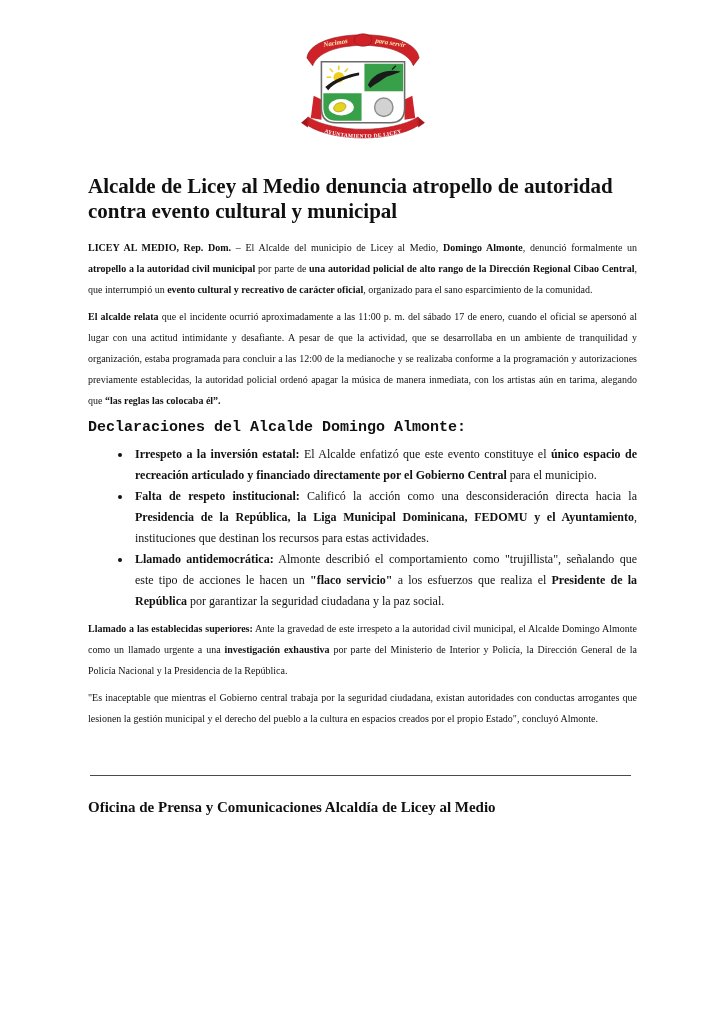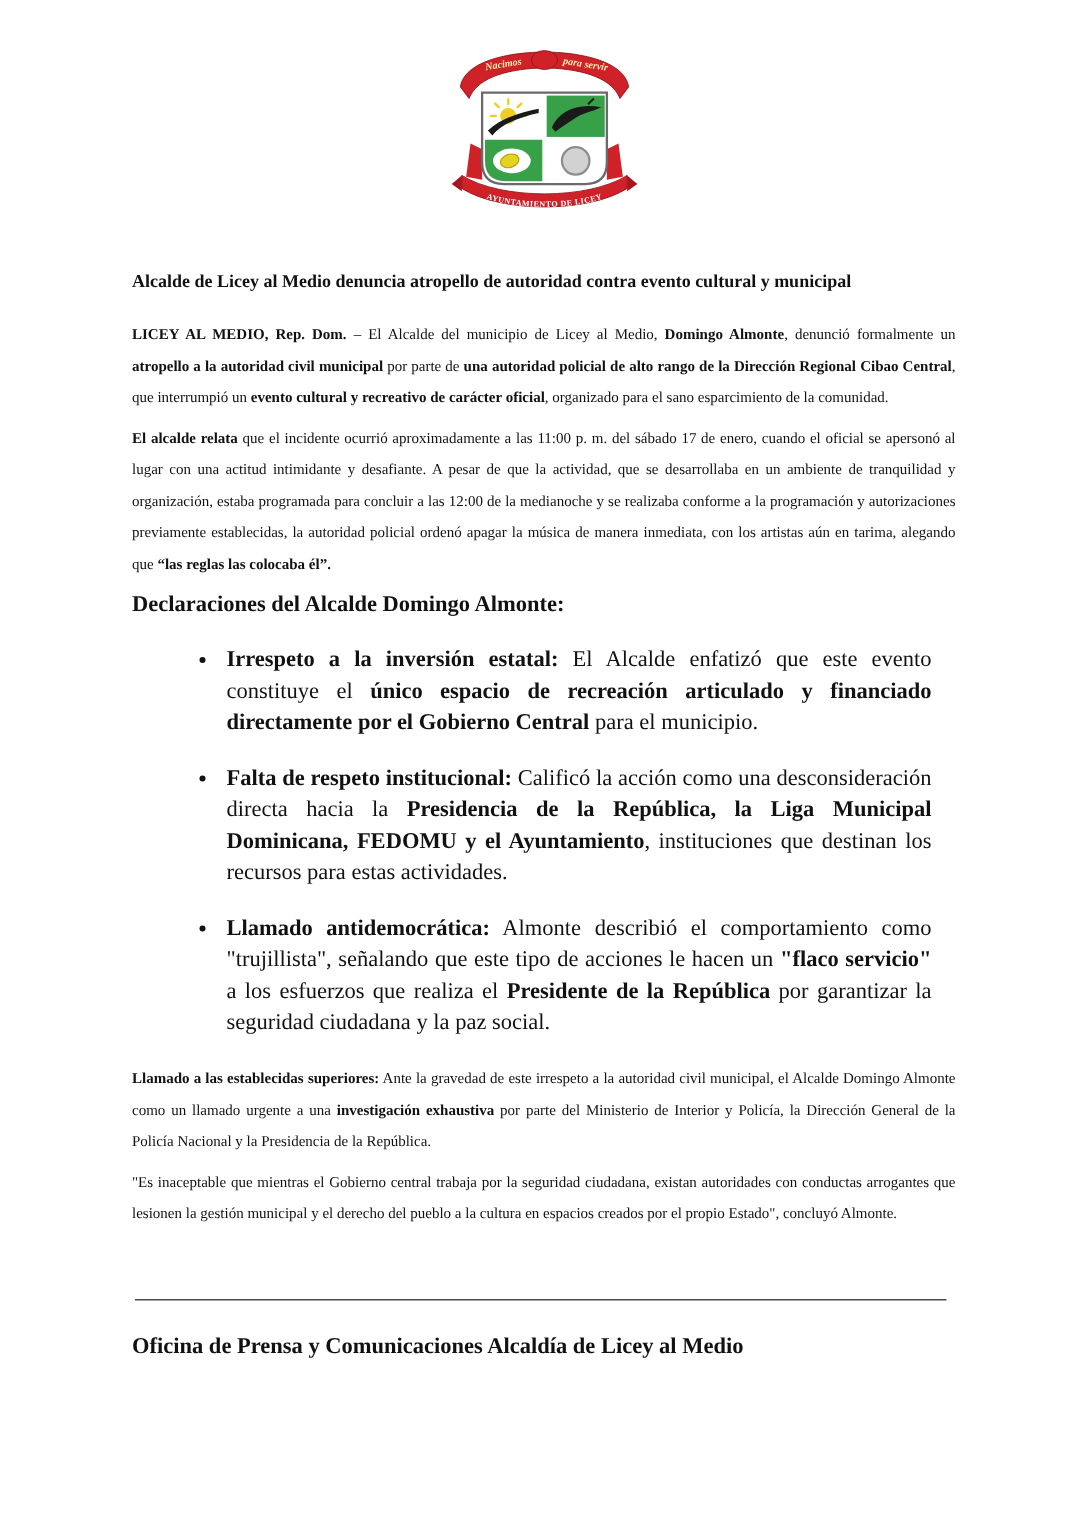--- a/index.html
+++ b/index.html
@@ -9,39 +9,39 @@
     background: #ffffff;
     color: #111111;
     font-family: "Liberation Serif", "DejaVu Serif", serif;
     overflow: hidden;
   }
   .page { padding: 26px 87px 0 88px; }
   .logo-row { text-align: center; margin: 0; }
   svg.logo { width: 126px; height: 118px; }
   .logo-script { font-style: italic; font-weight: bold; }
   .title {
-    font-size: 12px; font-weight: 700;
+    font-size: 21px; font-weight: 700;
     line-height: 25px; margin: 26px 0 13px;
     text-align: left;
   }
   p.body {
     font-size: 10px; line-height: 21px;
     margin: 0 0 6px; text-align: justify;
   }
   p.heading {
     font-size: 15px; line-height: 21px;
-    font-weight: 700; margin: 6px 0 6px; text-align: left;
+    font-weight: 700; margin: 6px 0 6px; text-align: left; font-family: Liberation Mono, monospace;
   }
   ul.decl-list {
     margin: 0 0 6px; padding: 0 0 0 44px;
     list-style: disc outside;
   }
   ul.decl-list li {
-    font-size: 15px; line-height: 21px;
-    text-align: justify; padding-left: 3px; margin: 16px;
+    font-size: 12px; line-height: 21px;
+    text-align: justify; padding-left: 3px; margin: 0;
   }
   b { font-weight: 700; }
   .divider {
     border: 0; border-top: 1.5px solid #4a4a4a;
     margin: 46px 6px 21px 2px;
   }
   .footer-line {
     font-size: 15px; font-weight: 700;
     line-height: 21px; margin: 0; text-align: left;
   }

